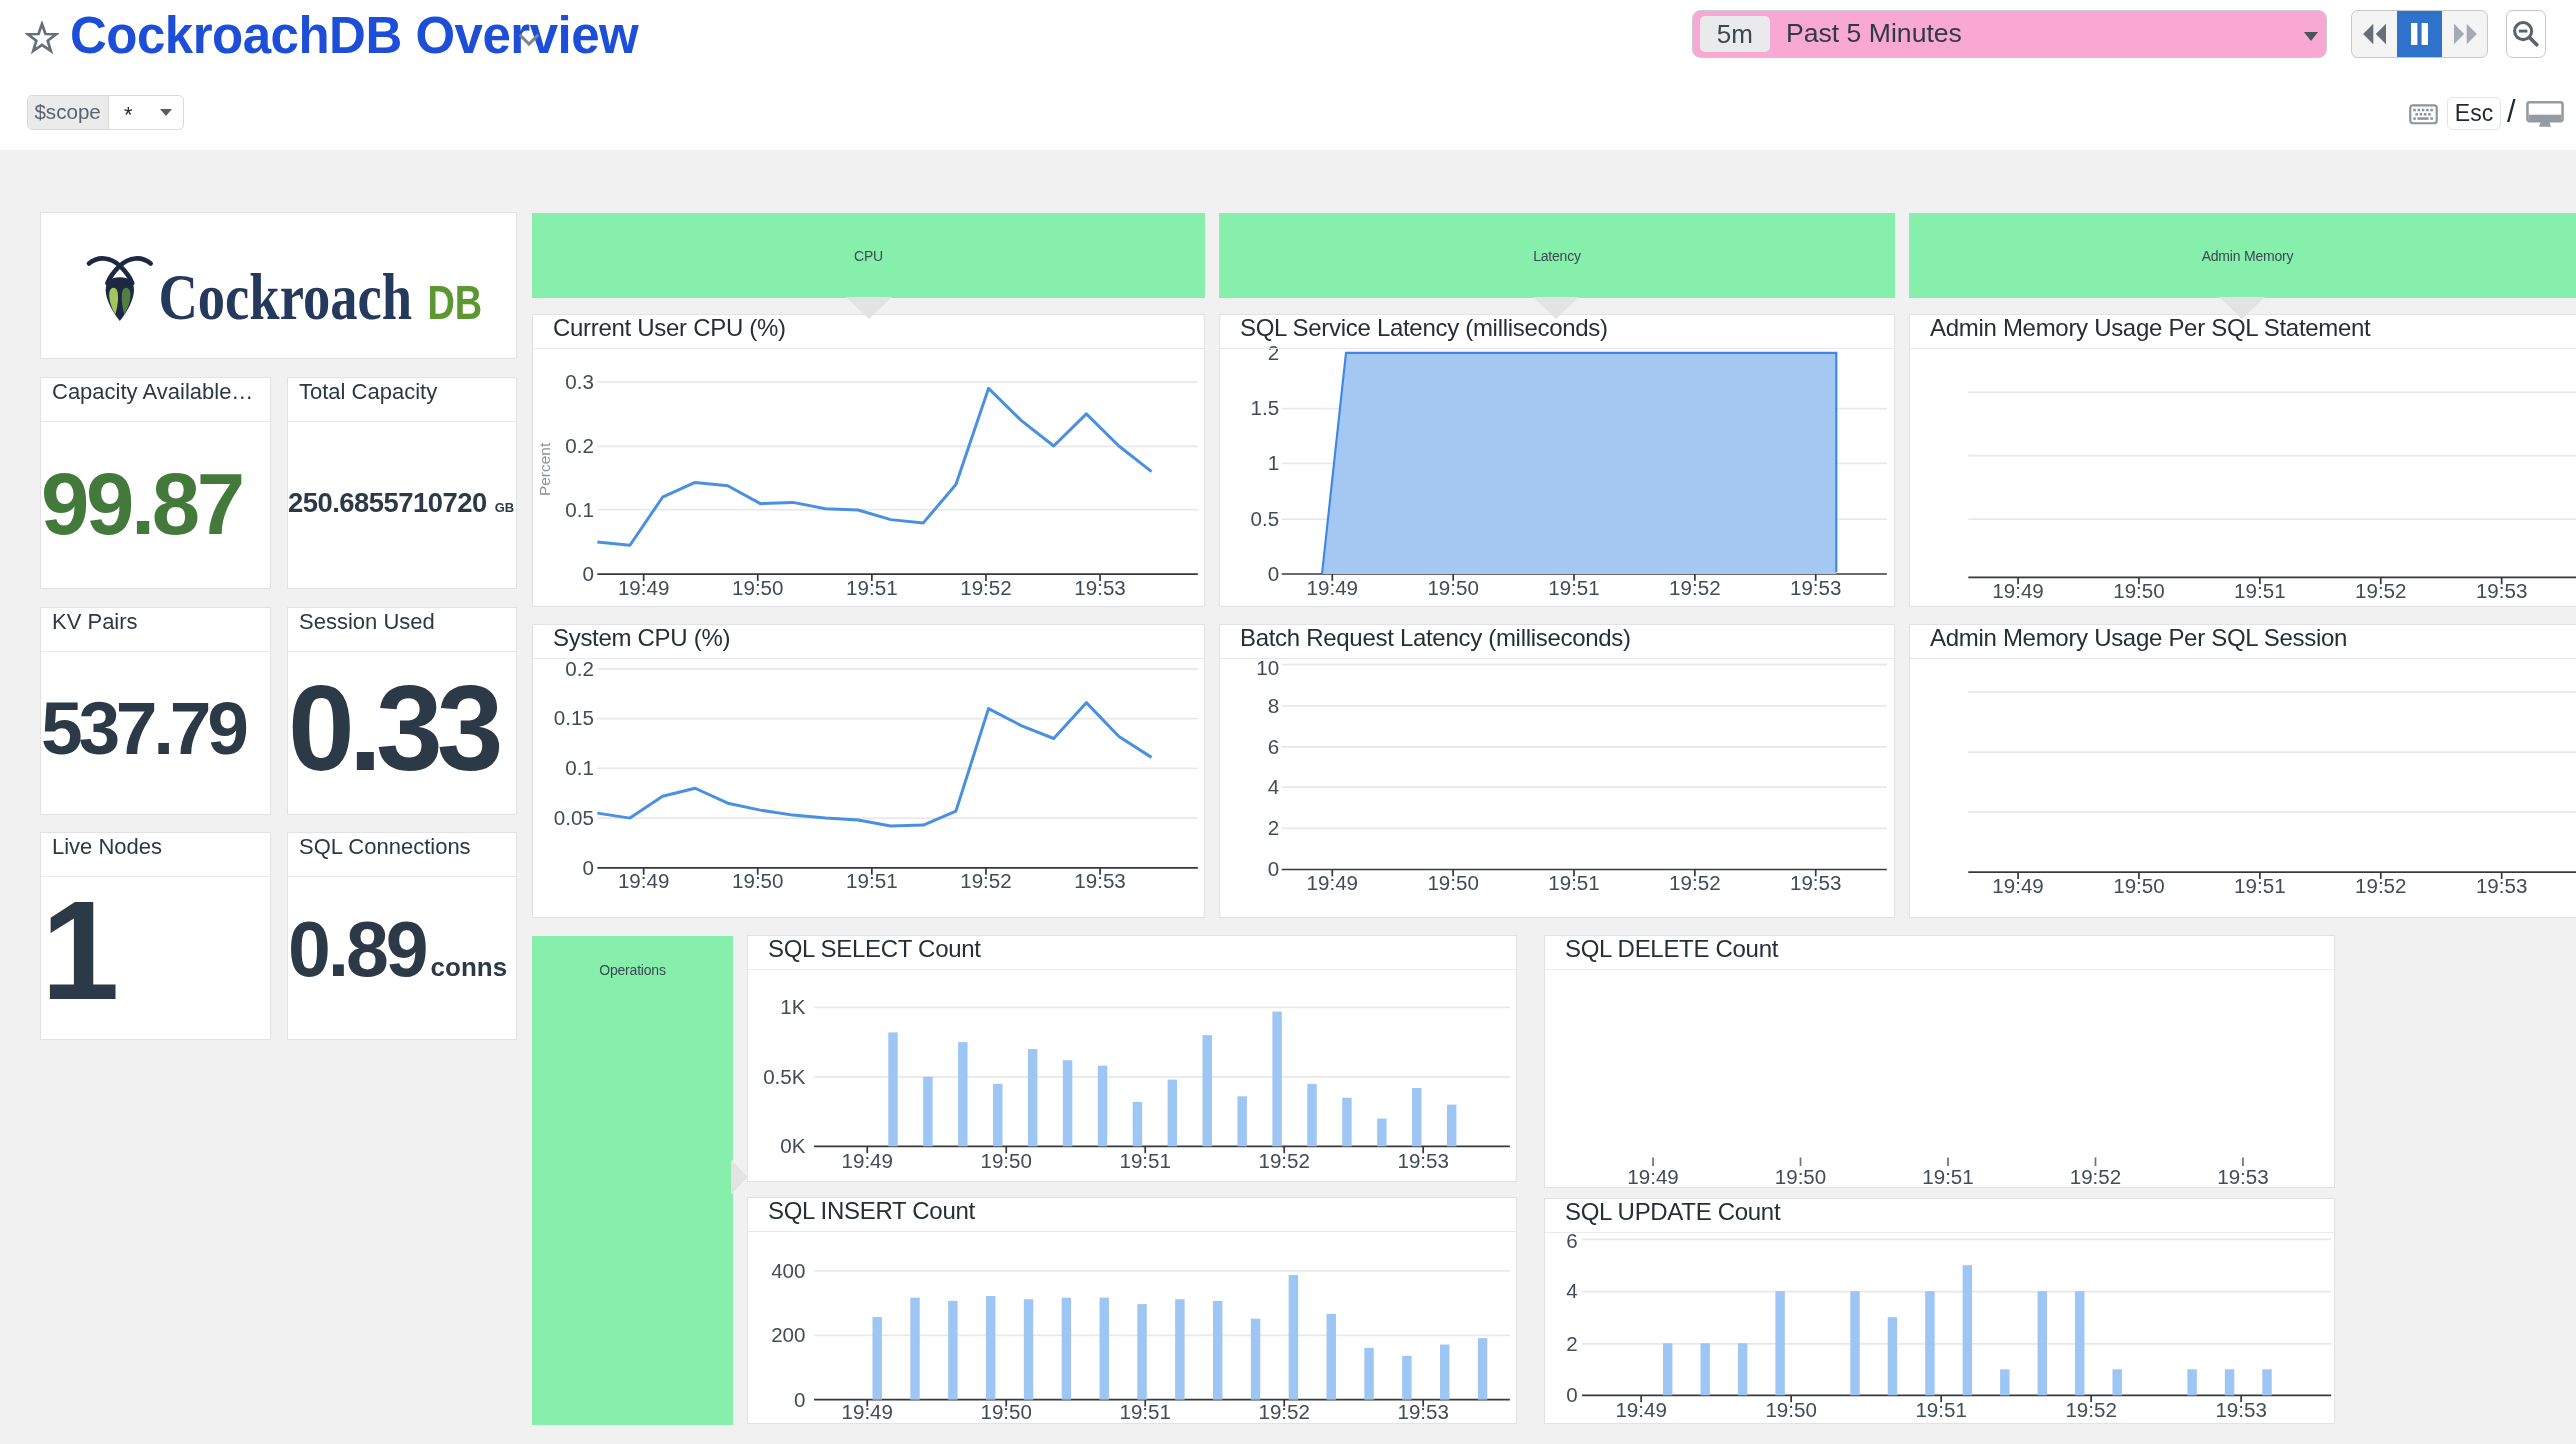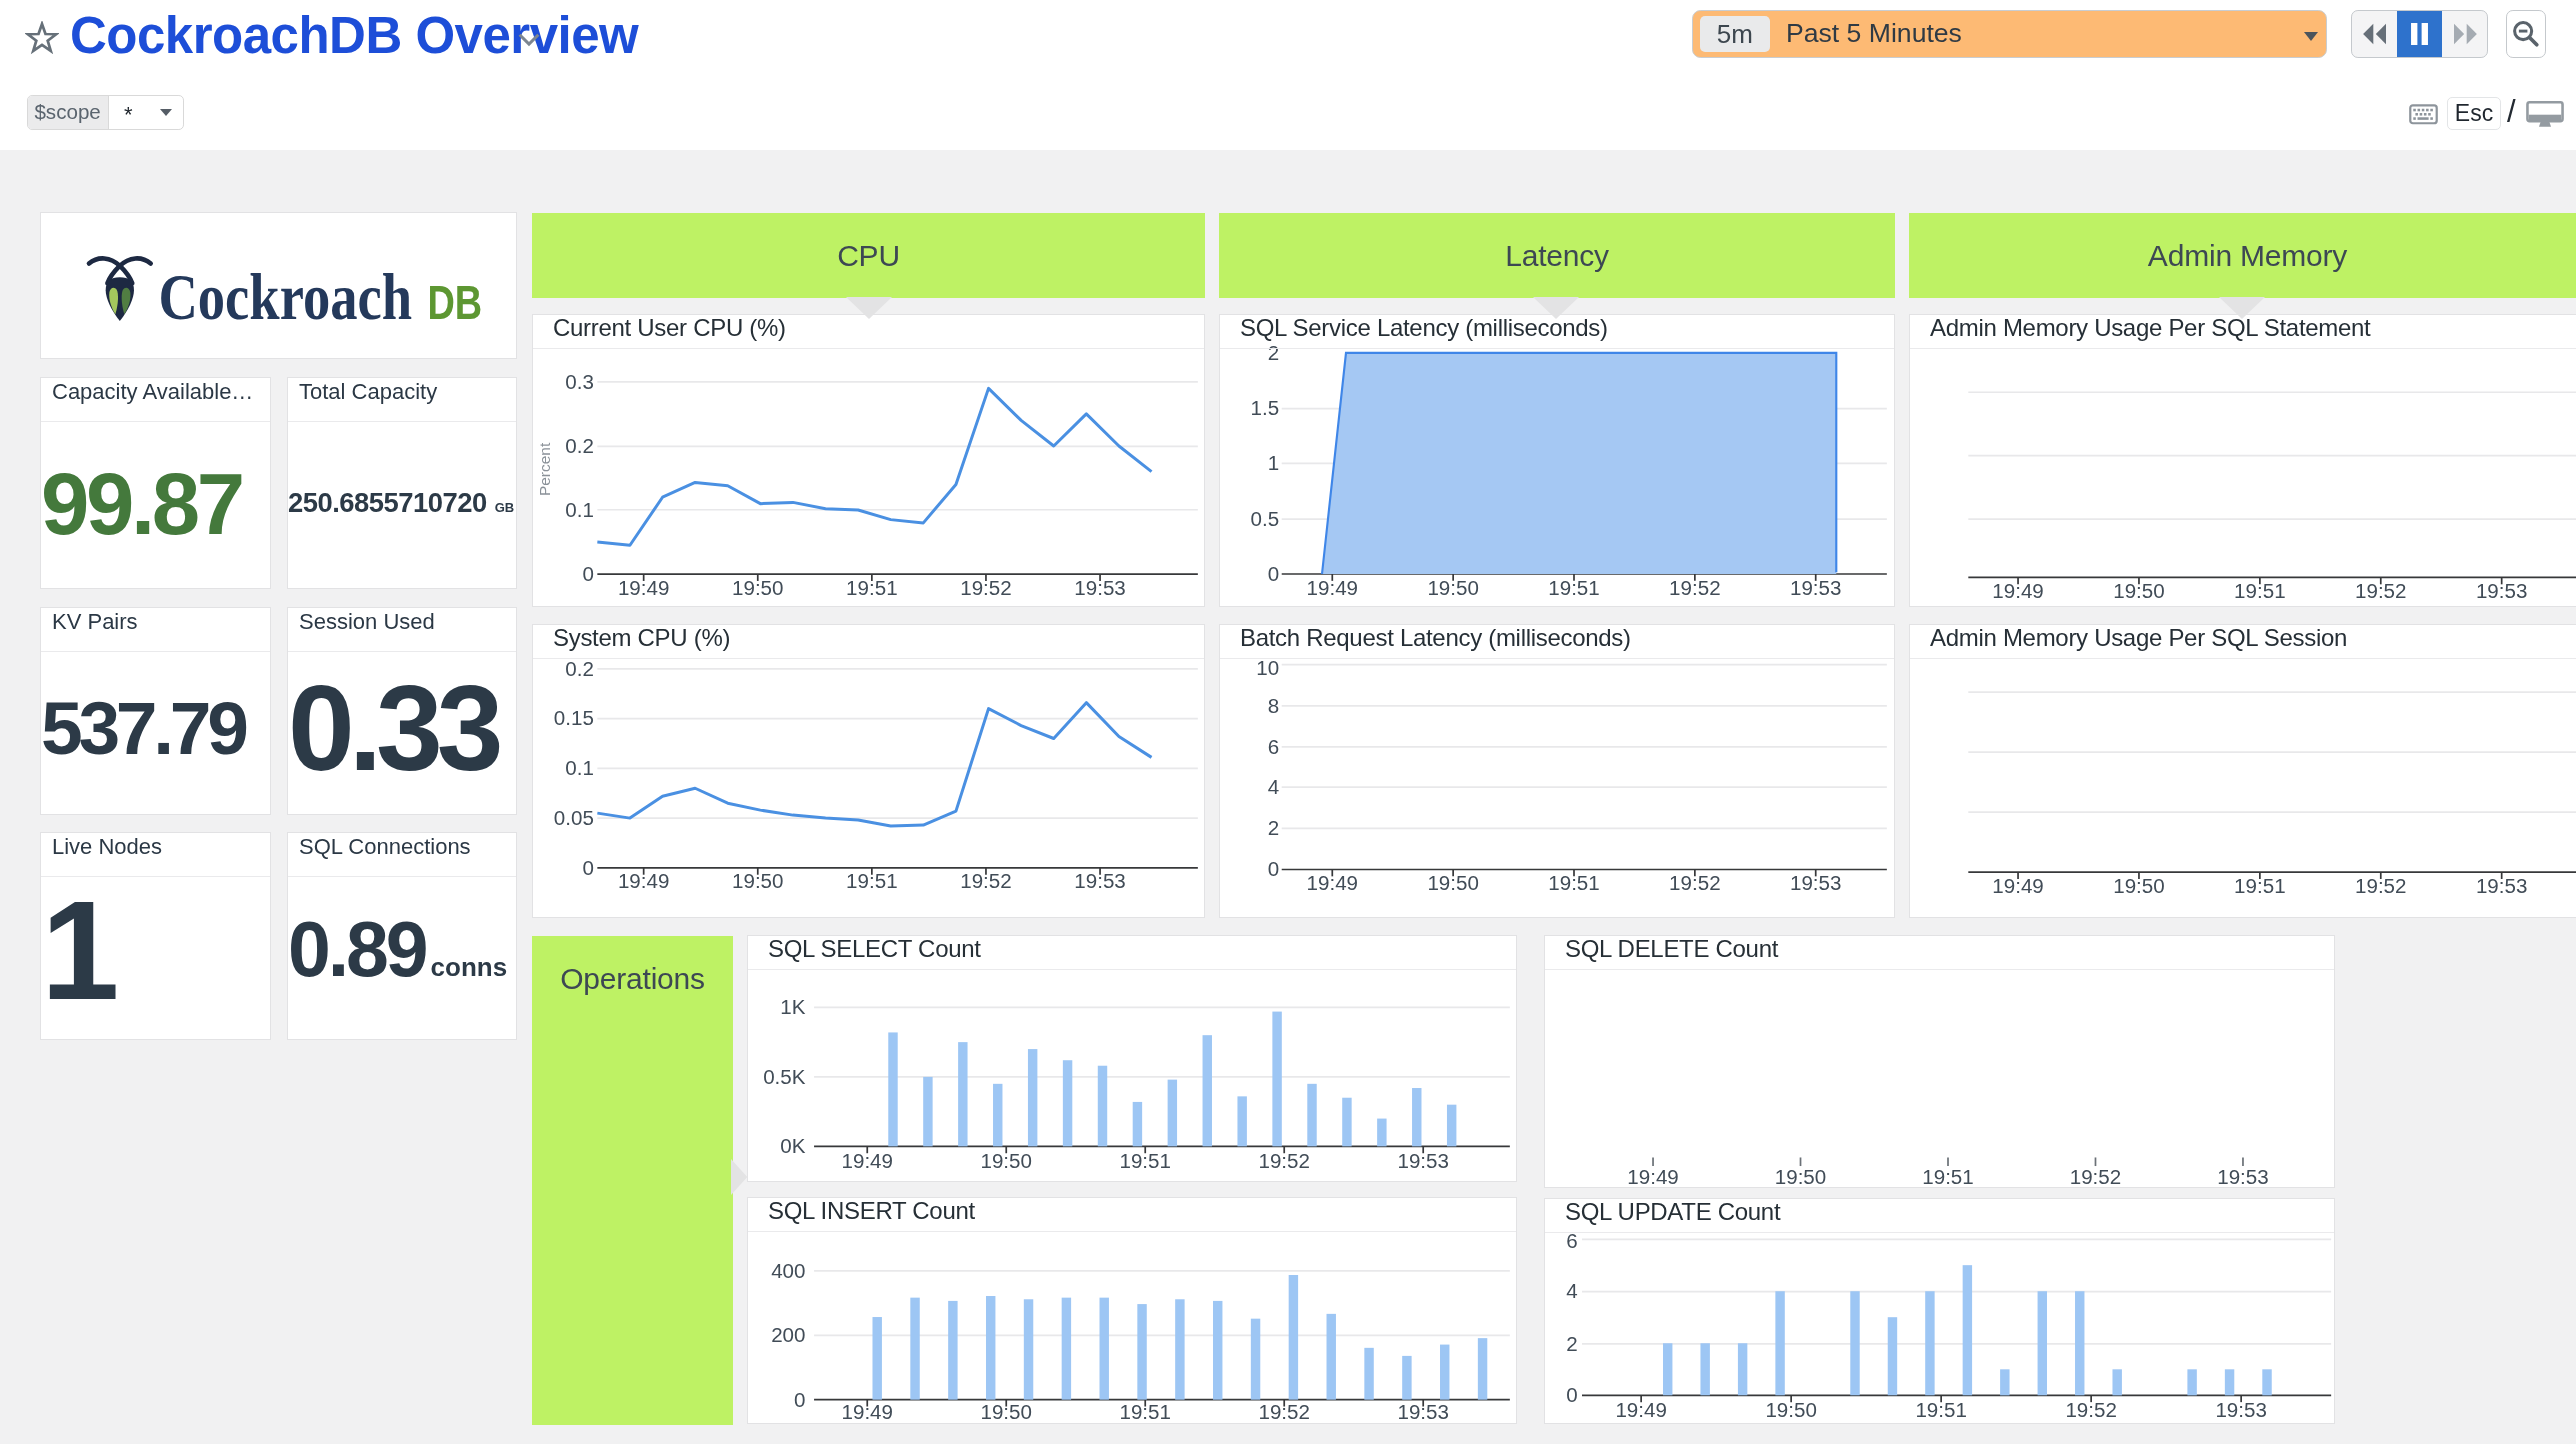--- a/index.html
+++ b/index.html
@@ -5,35 +5,35 @@
 html,body{width:2576px;height:1444px;background:#fff;font-family:"Liberation Sans",sans-serif;position:relative;overflow:hidden}
 .abs{position:absolute}
 .card{position:absolute;background:#fff;border:1.7px solid #e2e2e4}
 .ct{position:absolute;left:0;top:0;right:0;height:34px;border-bottom:1.7px solid #eaeaec;
     font-size:24px;color:#262f36;letter-spacing:-0.3px;line-height:26.6px;padding-left:20px;
     white-space:nowrap;overflow:hidden}
 .st{position:absolute;left:0;top:0;right:0;height:44px;border-bottom:1.7px solid #eaeaec;
     font-size:22px;color:#2b3845;line-height:27.4px;padding-left:11px;white-space:nowrap;overflow:hidden}
 .val{position:absolute;left:0;top:34px;right:0;bottom:0;display:flex;align-items:center;justify-content:flex-start;
      font-weight:700;color:#2c3a47}
-.gh{position:absolute;background:#bef264;color:#3d4853;font-size:30px;letter-spacing:-0.2px;display:flex;align-items:center;justify-content:center}
+.gh{position:absolute;background:#86efac;color:#3d4853;font-size:14px;letter-spacing:-0.2px;display:flex;align-items:center;justify-content:center}
 .notch{position:absolute;width:46px;height:22px;background:#e3e3e4;clip-path:polygon(0 0,100% 0,50% 100%);z-index:3}
 svg.plot{position:absolute;left:0;top:0}
 svg text{font-family:"Liberation Sans",sans-serif}
 </style></head><body>
 <div class="abs" style="left:0;top:150px;width:2576px;height:1294px;background:#f1f1f2"></div>
 
 <svg class="abs" style="left:25px;top:20.6px" width="34" height="34" viewBox="0 0 40 40">
 <polygon points="20.0,3.5 24.1,15.3 36.6,15.6 26.7,23.2 30.3,35.2 20.0,28.0 9.7,35.2 13.3,23.2 3.4,15.6 15.9,15.3" fill="#fff" stroke="#667079" stroke-width="3.2" stroke-linejoin="miter"></polygon>
 </svg>
 <div class="abs" style="left:70px;top:13.7px;font-size:51px;font-weight:700;color:#1d4ed8;letter-spacing:-0.5px;line-height:43px">CockroachDB Overview</div>
 <svg class="abs" style="left:518px;top:33px" width="22" height="13.7" viewBox="0 0 26 16">
 <polyline points="2,2 13,13 24,2" fill="none" stroke="#7d8690" stroke-width="3.6"></polyline>
   </svg>
-<div class="abs" style="left:1692px;top:10.3px;width:635px;height:48px;border:1.7px solid #c9cdd1;border-radius:8.6px;background:#fdba74">
+<div class="abs" style="left:1692px;top:10.3px;width:635px;height:48px;border:1.7px solid #c9cdd1;border-radius:8.6px;background:#f9a8d4">
 <div class="abs" style="left:6.9px;top:5.1px;width:70px;height:36px;background:#e9eaeb;border-radius:5.1px;text-align:center;line-height:36px;font-size:26px;color:#3d474f">5m</div>
 <div class="abs" style="left:93px;top:0;font-size:26.6px;color:#2f3a44;line-height:45px">Past 5 Minutes</div>
 <div class="abs" style="left:611px;top:20.6px;width:0;height:0;border-left:7.7px solid transparent;border-right:7.7px solid transparent;border-top:9.4px solid #4b545c"></div>
 </div>
 <div class="abs" style="left:2351px;top:10.3px;width:137px;height:48px;border:1.7px solid #c5c9cd;border-radius:6.9px;background:#f4f4f5;overflow:hidden;display:flex">
 <div style="width:45px;height:100%;display:flex;align-items:center;justify-content:center">
 <svg width="26" height="22" viewBox="0 0 30 26">
         <polygon points="13,1 13,25 1,13" fill="#666f78"></polygon>
         <polygon points="28,1 28,25 16,13" fill="#666f78"></polygon>
       </svg>

